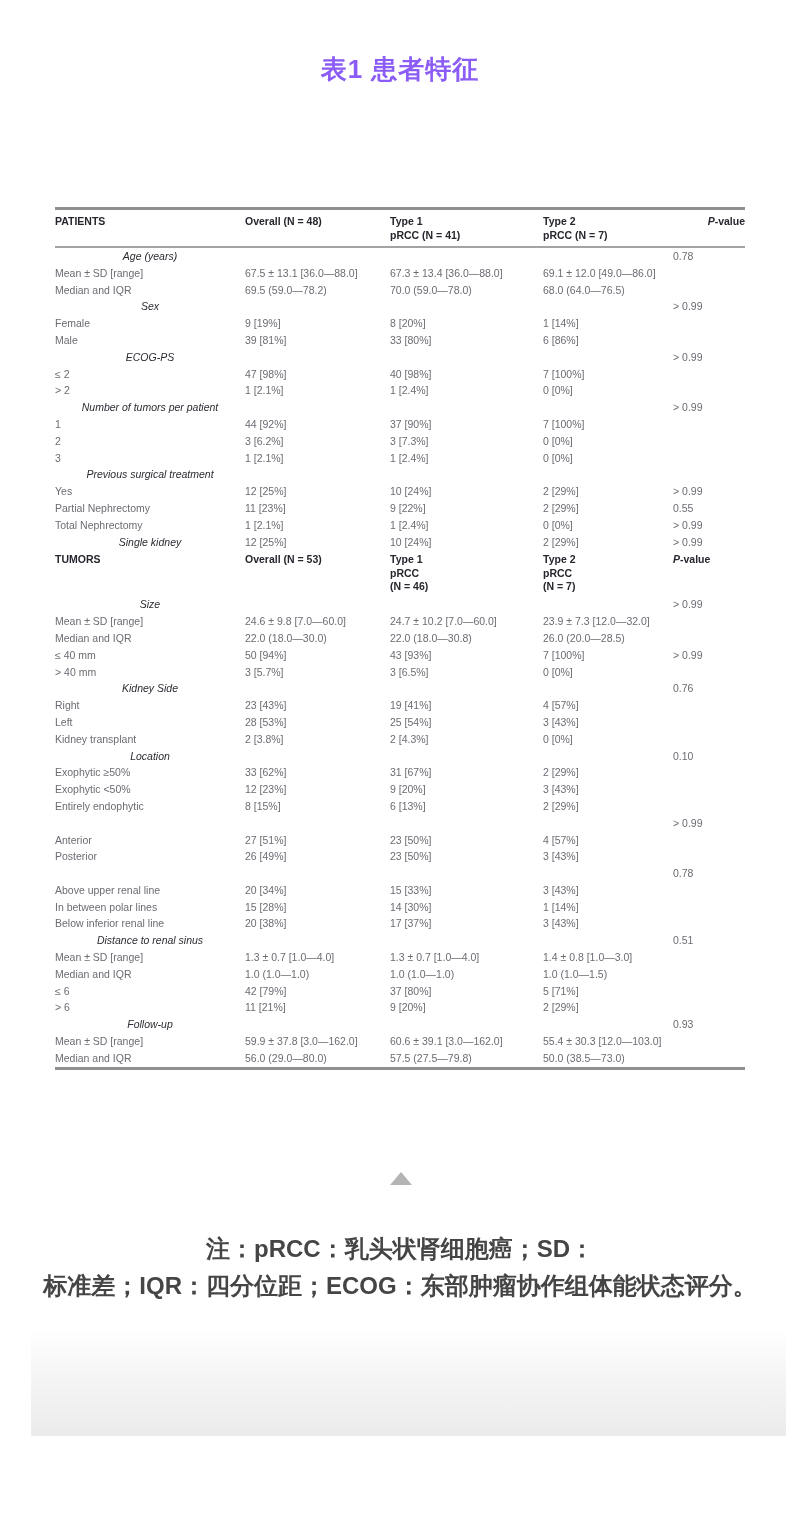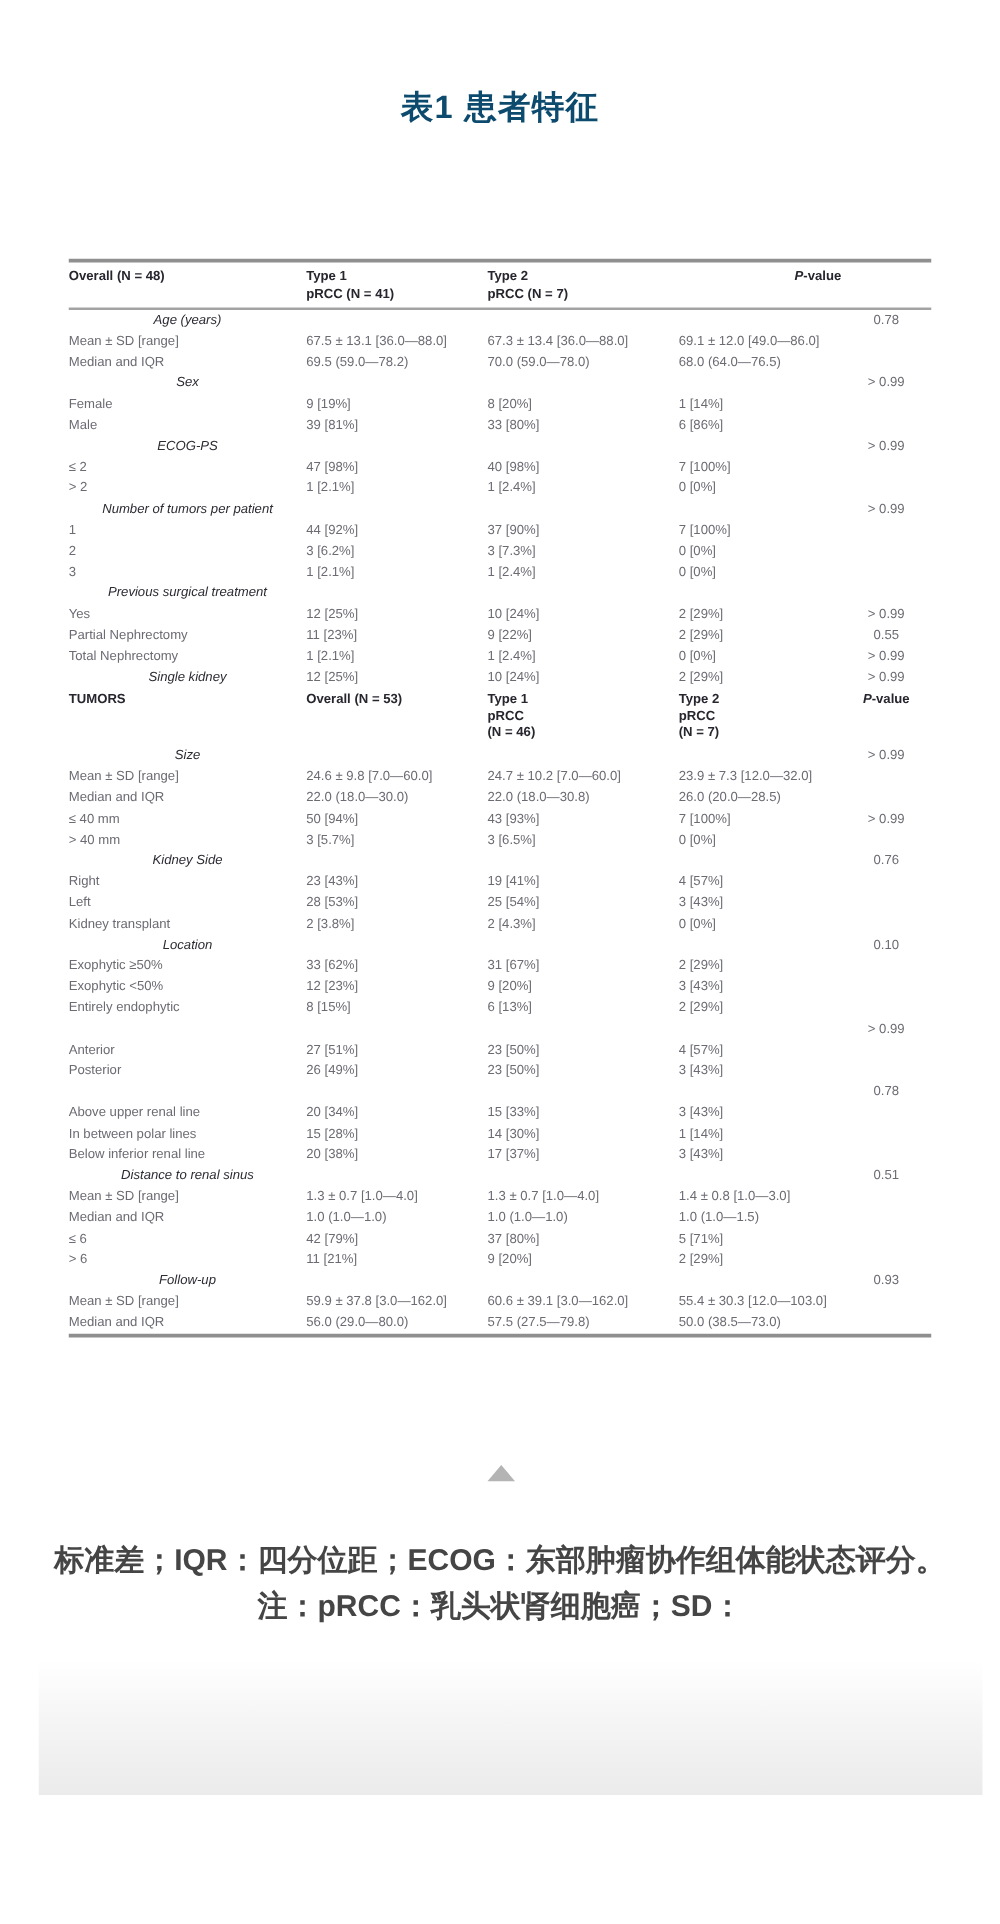--- a/index.html
+++ b/index.html
@@ -6,27 +6,27 @@
   html, body { background: #ffffff; }
   body {
     position: relative;
     width: 800px;
     height: 1539px;
     overflow: hidden;
     font-family: "Liberation Sans", sans-serif;
   }
   .page-title {
     position: absolute;
-    top: 68px;
+    top: 52px;
     left: 0;
     width: 100%;
     text-align: center;
     font-size: 26px;
     font-weight: bold;
-    color: #0c4a6e;
+    color: #8b5cf6;
     letter-spacing: 1px;
   }
   .table-wrap {
     position: absolute;
     left: 55px;
     top: 207px;
     width: 690px;
     font-size: 10.5px;
     color: #6b6b73;
   }
@@ -44,21 +44,21 @@
   .thead .hcell { white-space: pre-line; }
   .thead .h-p { text-align: right; }
   .thead .h-p i { font-style: italic; }
   .tbody { border-bottom: 3px solid #8f8f8f; }
   .trow {
     display: grid;
     grid-template-columns: 190px 145px 153px 130px 72px;
     min-height: 16.8px;
     line-height: 16.8px;
   }
-  .trow .c-p { text-align: center; }
+  .trow .c-p { text-align: left; }
   .trow.section .c-label,
   .trow.sectiondata .c-label {
     font-weight: normal;
     font-style: italic;
     color: #2b2b33;
     text-align: center;
   }
   .trow.header2 {
     min-height: 46px;
   }
@@ -101,20 +101,21 @@
     background: linear-gradient(to bottom, #ffffff 0%, #f5f5f5 45%, #ebebeb 100%);
   }
 </style>
 </head>
 <body>
 
 <h1 class="page-title">表1 患者特征</h1>
 
 <div class="table-wrap">
   <div class="thead">
+    <div class="hcell">PATIENTS</div>
     <div class="hcell">Overall (N = 48)</div>
     <div class="hcell">Type 1
 pRCC (N = 41)</div>
     <div class="hcell">Type 2
 pRCC (N = 7)</div>
     <div class="hcell h-p"><i>P</i><span>-value</span></div>
   </div>
   <div class="tbody">
       <div class="trow section">
         <div class="cell c-label">Age (years)</div>
@@ -448,17 +449,17 @@
         <div class="cell c-val">57.5 (27.5—79.8)</div>
         <div class="cell c-val">50.0 (38.5—73.0)</div>
         <div class="cell c-p"></div>
       </div>
     </div>
 </div>
 
 <div class="collapse-arrow"></div>
 
 <div class="note">
+  <div>注：pRCC：乳头状肾细胞癌；SD：</div>
   <div>标准差；IQR：四分位距；ECOG：东部肿瘤协作组体能状态评分。</div>
-  <div>注：pRCC：乳头状肾细胞癌；SD：</div>
 </div>
 
 <div class="fade-block"></div>
 
 </body></html>

